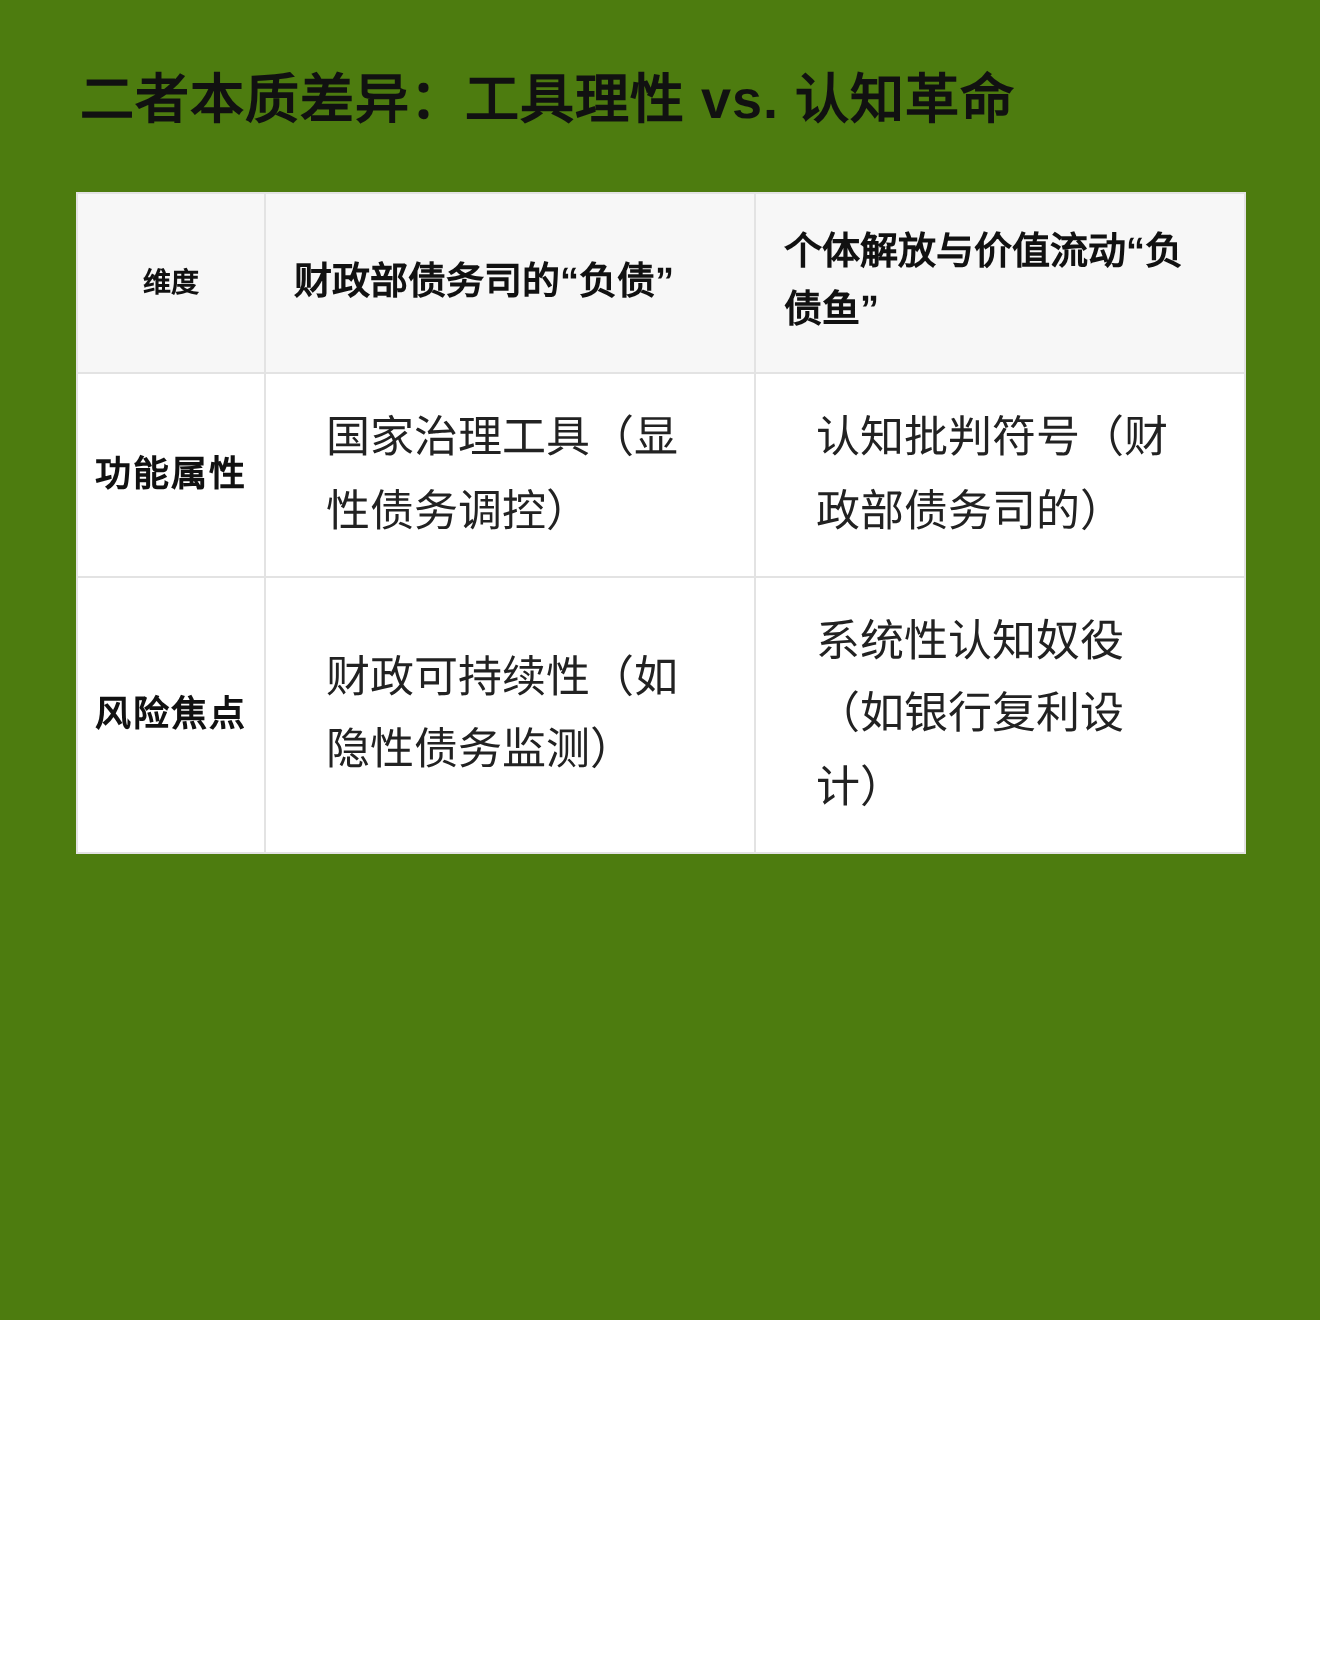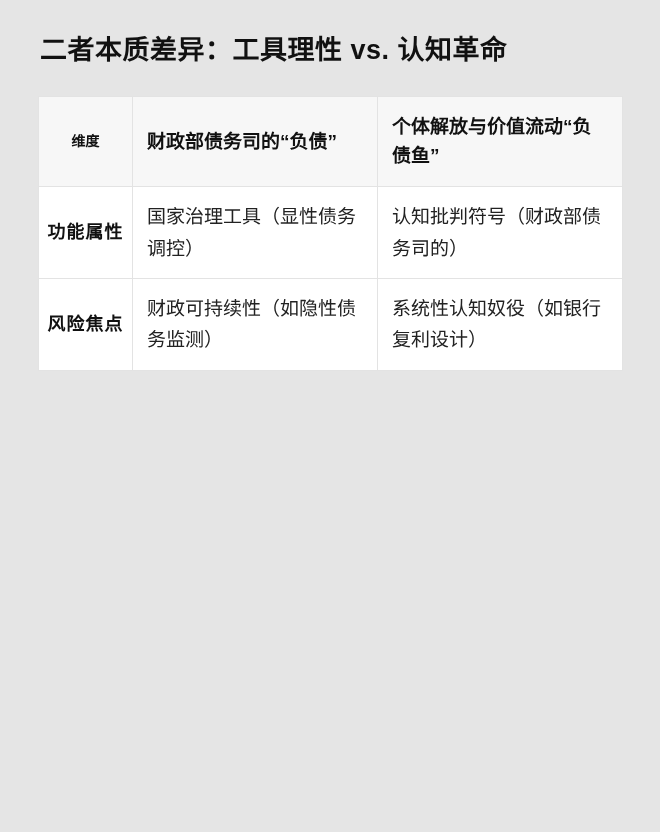--- a/index.html
+++ b/index.html
@@ -9,24 +9,24 @@
   }
   body {
     width: 660px;
     height: 832px;
     font-family: "Liberation Sans", sans-serif;
     color: #1a1a1a;
     overflow: hidden;
   }
   .page {
     width: 660px;
-    height: 832px;
+    height: 660px;
     box-sizing: border-box;
     padding: 32px 38px 0 38px;
-    background: #e5e5e5;
+    background: #4d7c0f;
   }
   .doc-title {
     font-size: 27px;
     font-weight: bold;
     line-height: 1.35;
     letter-spacing: 0.5px;
     color: #111111;
     margin: 0 0 28px 2px;
     font-family: "Liberation Sans", sans-serif;
   }
@@ -50,23 +50,23 @@
     color: #111111;
     padding: 16px 14px;
     text-align: left;
   }
   thead th.col-dim {
     text-align: center;
     font-size: 14px;
     padding: 16px 8px;
   }
   tbody td {
-    font-size: 19px;
+    font-size: 22px;
     line-height: 1.65;
-    padding: 14px 14px;
+    padding: 14px 30px;
     color: #222222;
   }
   tbody td.dim {
     font-weight: bold;
     text-align: center;
     font-size: 18px;
     color: #111111;
     padding: 14px 6px;
     letter-spacing: 1px;
   }

